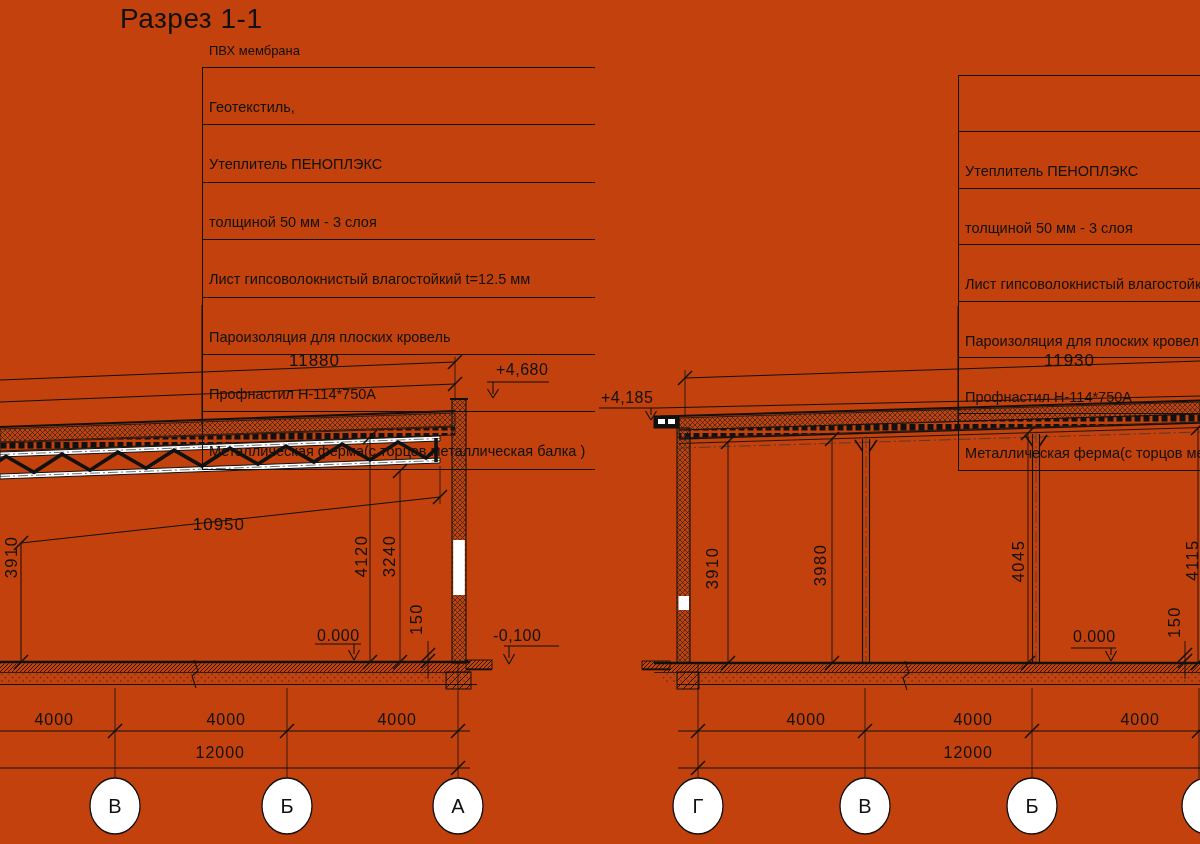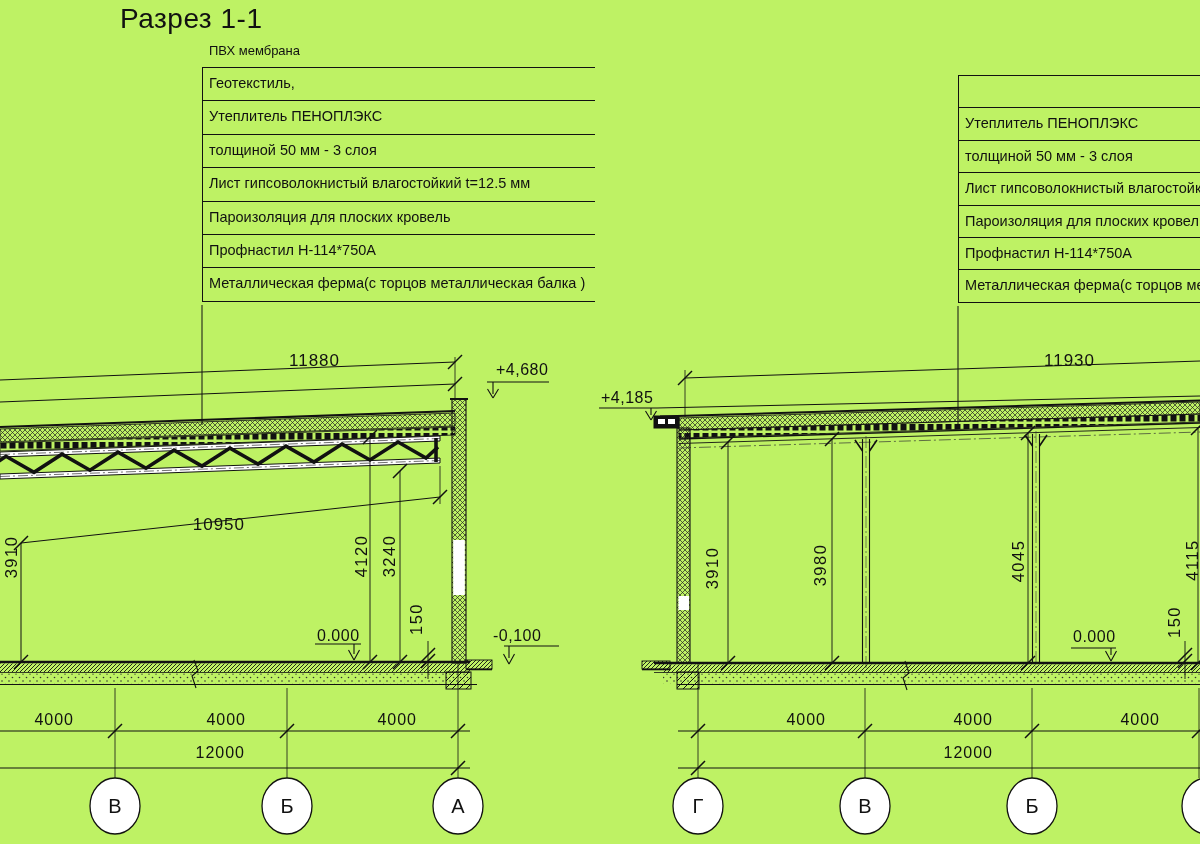--- a/index.html
+++ b/index.html
@@ -1,22 +1,22 @@
 <!DOCTYPE html>
 <html><head>
 <meta charset="utf-8">
 <style>
   html,body{margin:0;padding:0;background:#fff;}
-  .canvas{position:relative;width:1200px;height:844px;background:#bef264;overflow:hidden;
+  .canvas{position:relative;width:1200px;height:844px;background:#c2410c;overflow:hidden;
           font-family:"Liberation Sans", sans-serif;color:#111;}
   svg{position:absolute;left:0;top:0;}
   .ttl{position:absolute;font-size:28px;letter-spacing:.5px;white-space:nowrap;color:#111;}
   .lbl{position:absolute;font-size:13px;white-space:nowrap;}
   .cobox{position:absolute;border-top:1.6px solid #111;border-left:1.6px solid #111;}
-  .corow{border-bottom:1.6px solid #111;font-size:14.5px;padding-left:6px;white-space:nowrap;overflow:visible;}
+  .corow{border-bottom:1.6px solid #111;font-size:14.5px;padding-left:6px;white-space:nowrap;overflow:visible;margin-top:24px;}
   #box1 .corow{height:32.4px;line-height:31px;}
   #box2 .corow{height:31.4px;line-height:30px;}
   .dim{position:absolute;font-size:17px;letter-spacing:1px;text-align:right;width:90px;white-space:nowrap;}
   .lvl{position:absolute;font-size:16px;letter-spacing:.5px;white-space:nowrap;text-align:right;}
   .vdim{position:absolute;width:70px;height:18px;font-size:16.5px;letter-spacing:1.5px;
         display:flex;align-items:center;justify-content:center;transform:rotate(-90deg);}
   .axl{position:absolute;width:52px;height:56px;display:flex;align-items:center;justify-content:center;font-size:20px;}
 </style>
 </head>
 <body>

